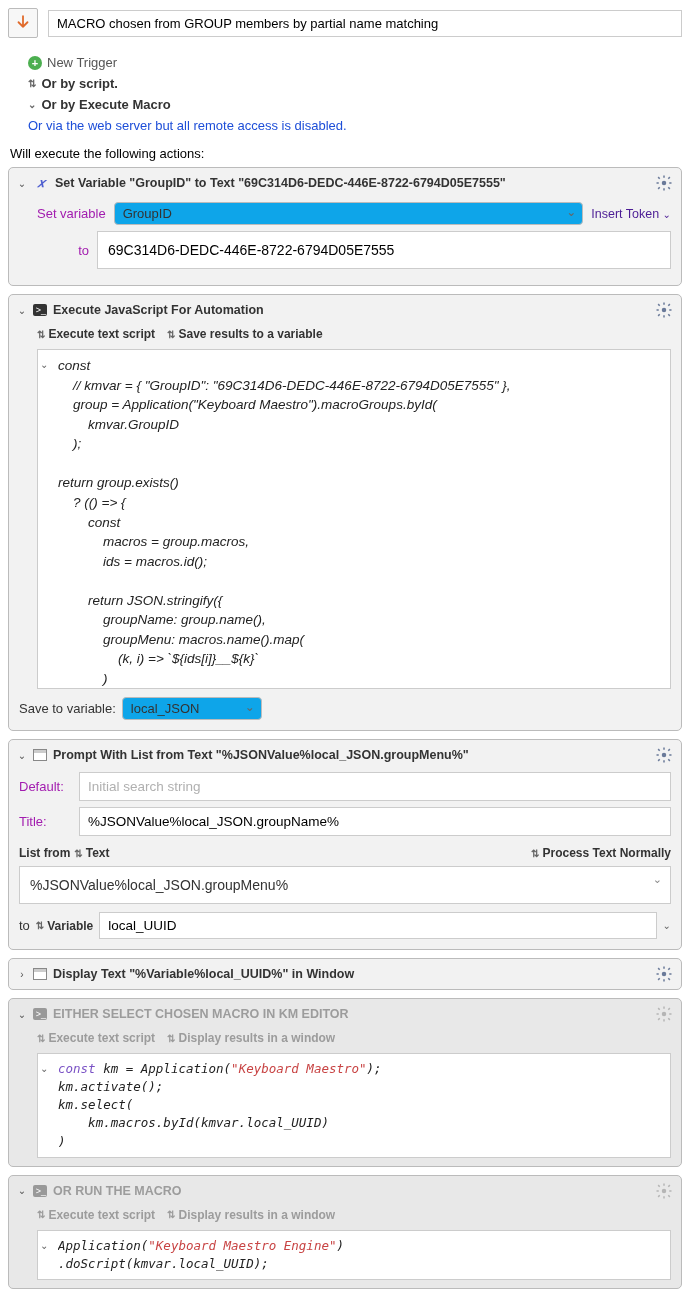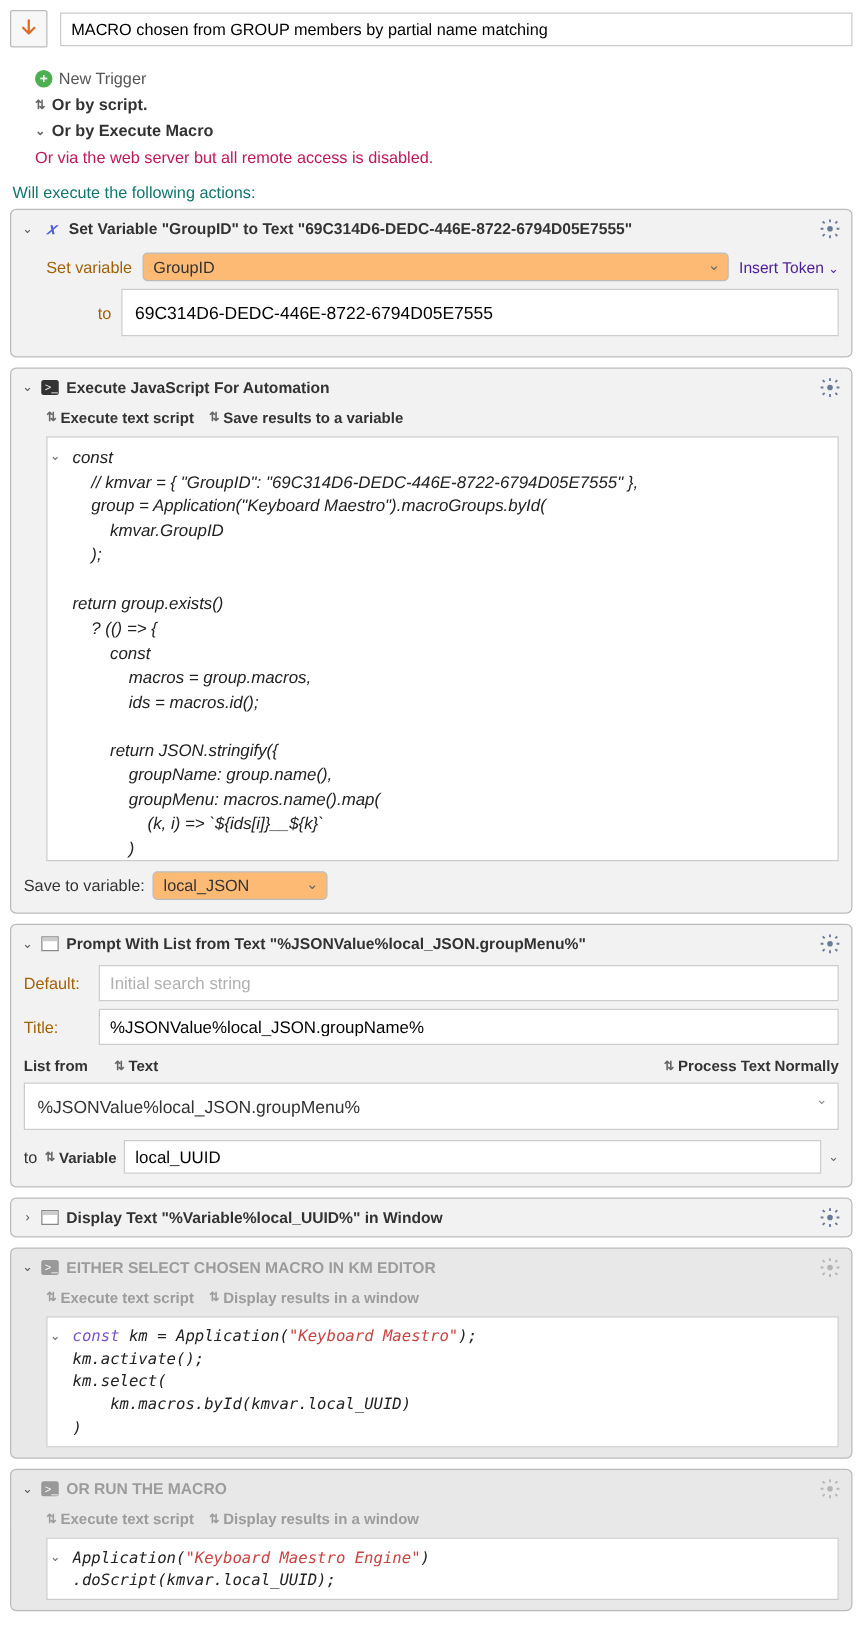--- a/index.html
+++ b/index.html
@@ -44,22 +44,22 @@
   }
   .option-row.bold { font-weight: 600; color: #333; }
   .add-icon {
     width: 14px; height: 14px; border-radius: 50%;
     background: #4caf50; color: #fff;
     display: inline-flex; align-items: center; justify-content: center;
     font-size: 11px; font-weight: bold;
   }
   .sort-icon { font-size: 10px; color: #666; }
   .chevron-down-sm { font-size: 10px; color: #666; }
-  .note-text { color: #be185d; padding: 3px 0 3px 14px; }
-  .section-label { color: #0f766e; padding: 6px 0 6px 2px; }
+  .note-text { color: #1d4ed8; padding: 3px 0 3px 14px; }
+  .section-label { color: #000000; padding: 6px 0 6px 2px; }
 
   .action-block {
     border: 1px solid #bbb;
     border-radius: 5px;
     margin-bottom: 8px;
     background: #f2f2f2;
   }
   .action-block.disabled { background: #e8e8e8; }
   .action-block.disabled .action-header-title,
   .action-block.disabled .subopts,
@@ -92,25 +92,25 @@
   }
   .action-header-title { flex: 1; font-weight: 600; color: #333; font-size: 12.5px; }
   .gear-icon {
     width: 18px; height: 18px;
     cursor: pointer;
   }
   .gear-icon svg { width: 100%; height: 100%; }
 
   .action-body { padding: 4px 10px 10px 28px; }
   .form-row { display: flex; align-items: center; gap: 8px; margin-bottom: 6px; }
-  .form-label { color: #a16207; min-width: 52px; }
+  .form-label { color: #a21caf; min-width: 52px; }
   .form-label.right { text-align: right; }
   .select-field {
     flex: 1;
-    background: #fdba74;
+    background: #0ea5e9;
     border: 1px solid #bbb;
     border-radius: 4px;
     padding: 3px 20px 3px 8px;
     position: relative;
     font-size: 13px;
     display: flex; align-items: center;
   }
   .select-field::after {
     content: "⌄"; position: absolute; right: 6px; top: 2px;
     color: #666; font-size: 12px;
@@ -153,21 +153,21 @@
     font-size: 12.5px;
   }
   .code-text .kw { color: #7a52c5; }
   .code-text .str { color: #c84444; }
   .save-row { display: flex; align-items: center; gap: 6px; padding: 0 10px 10px 10px; }
 
   .list-opts-row {
     display: flex; align-items: center; justify-content: space-between;
     padding: 4px 10px 6px 10px; font-weight: 600; font-size: 12px;
   }
-  .list-opts-row .left, .list-opts-row .right { display: flex; align-items: center; gap: 21px; }
+  .list-opts-row .left, .list-opts-row .right { display: flex; align-items: center; gap: 4px; }
   .big-text-box {
     background: #fff; border: 1px solid #ccc;
     margin: 0 10px 8px 10px; padding: 10px;
     font-size: 14px; position: relative;
   }
   .big-text-box .chev { position: absolute; right: 8px; top: 6px; color: #888; font-size: 11px; }
   .to-var-row {
     display: flex; align-items: center; gap: 6px;
     padding: 0 10px 10px 10px;
   }

